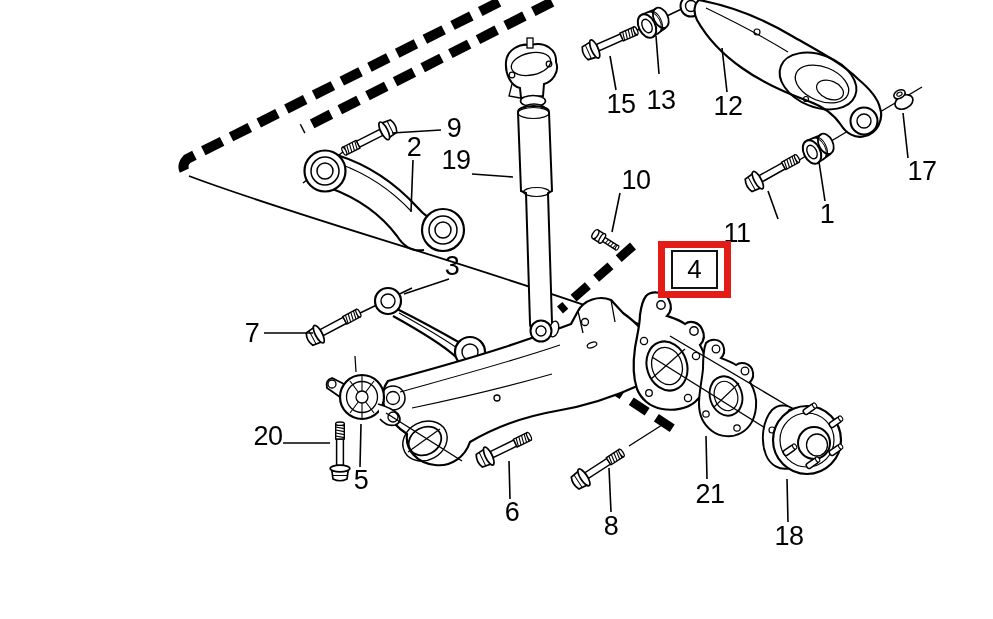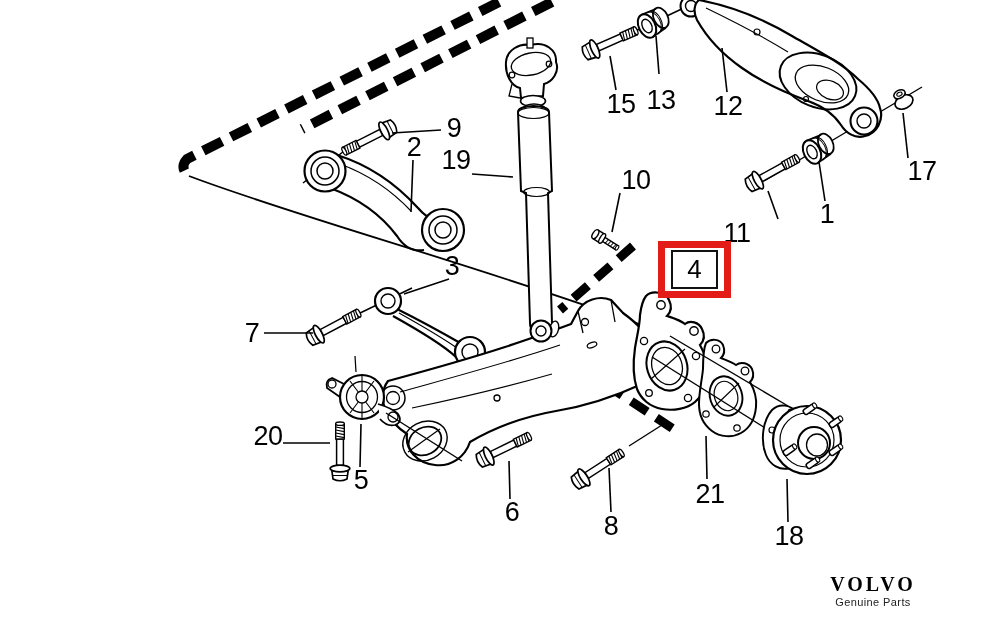--- a/index.html
+++ b/index.html
@@ -312,18 +312,14 @@
 <div class="num" style="left:922px;top:171px">17</div>
 <div class="num" style="left:789px;top:536px">18</div>
 <div class="num" style="left:456px;top:160px">19</div>
 <div class="num" style="left:268px;top:436px">20</div>
 <div class="num" style="left:710px;top:494px">21</div>
 
 <div class="sel">
   <span class="inner">4</span>
 </div>
 
-<div class="brand">
-  <div class="wordmark">VOLVO</div>
-  <div class="tagline">Genuine Parts</div>
+
 </div>
 
-</div>
-
 </body></html>

